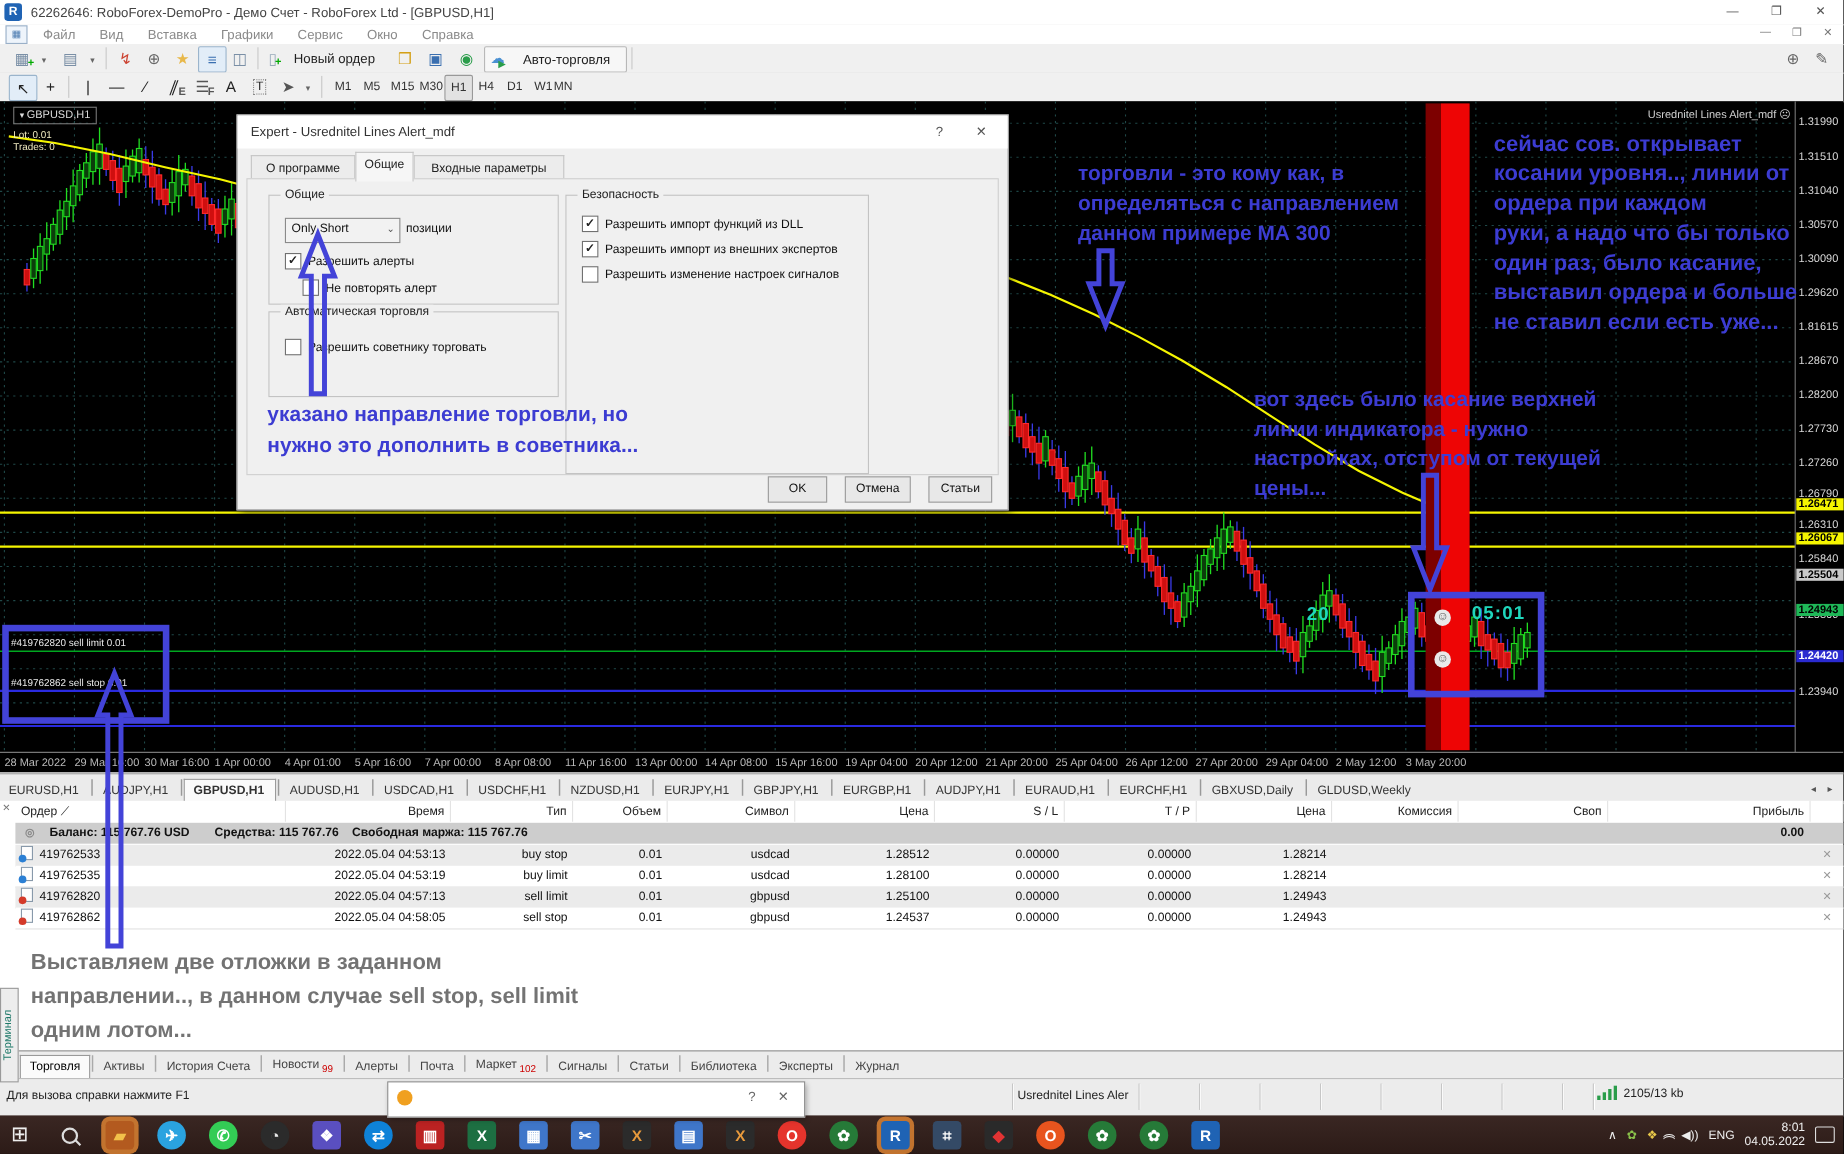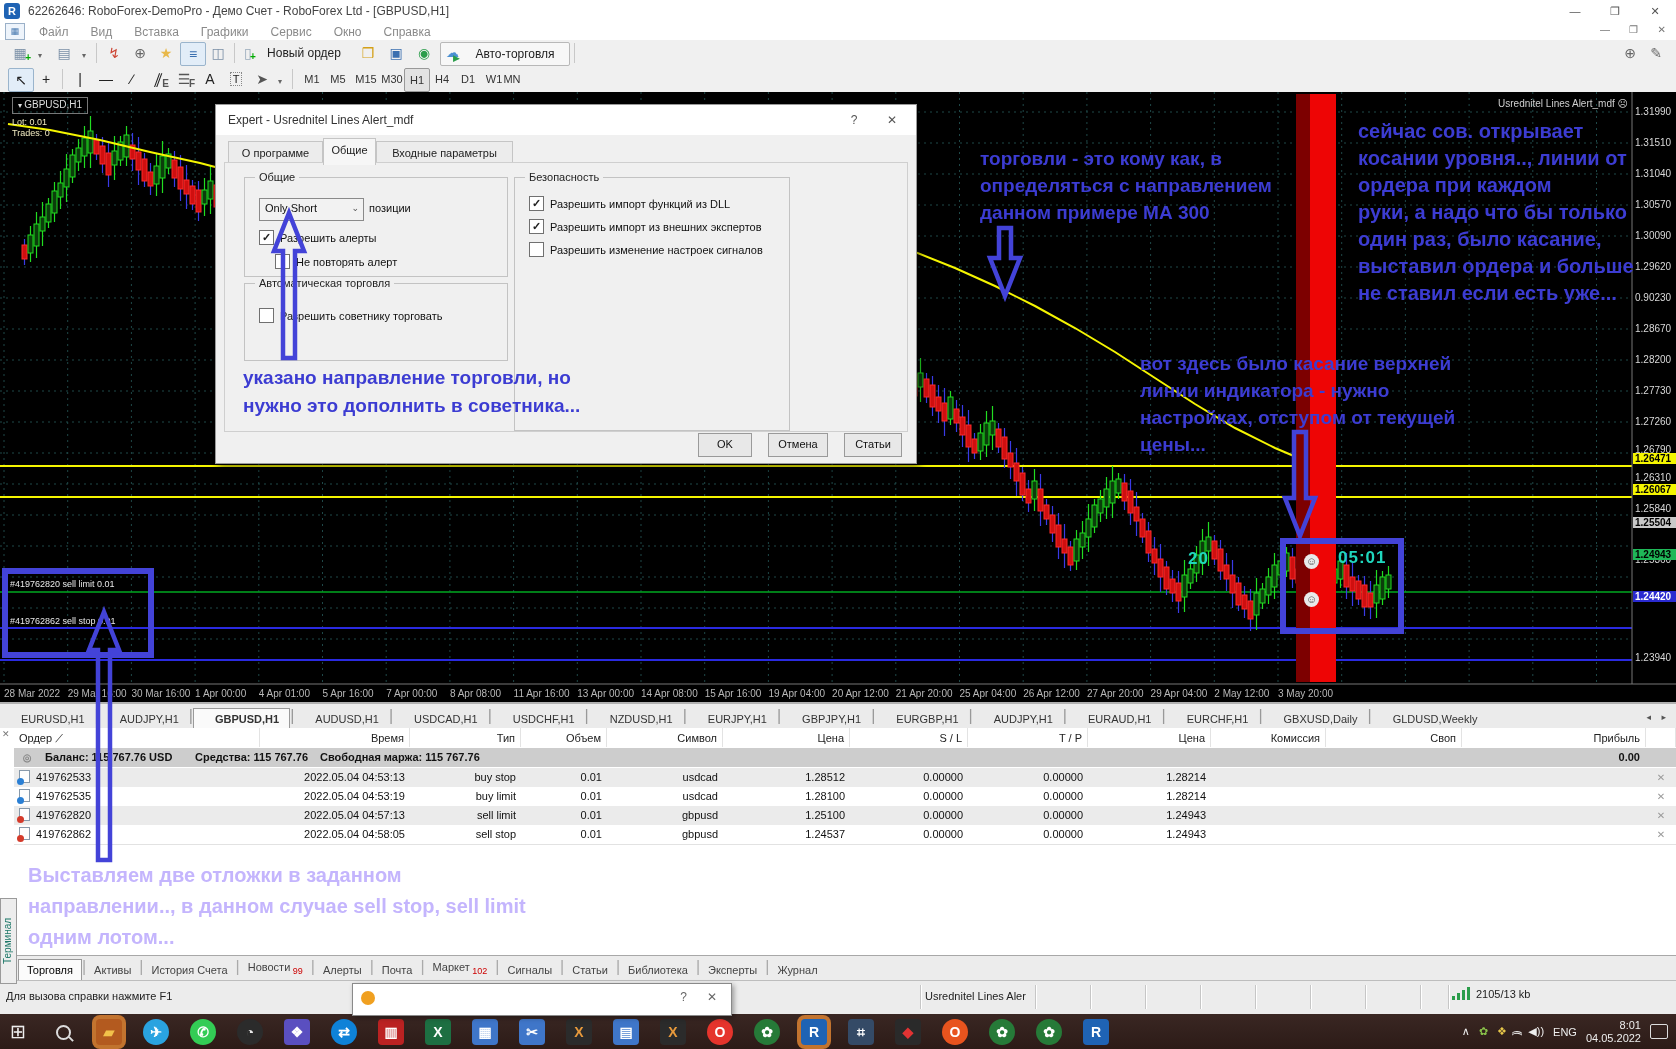--- a/index.html
+++ b/index.html
@@ -63,21 +63,21 @@
   .cbox{width:13px;height:13px;border:1px solid #707070;background:#fff;font-size:11px;line-height:12px;
         text-align:center;color:#222;font-weight:bold;flex:0 0 13px;}
   #dlg-select{position:absolute;width:98px;height:21px;border:1px solid #8a8a8a;background:#f2f2f2;
               font-size:11px;line-height:19px;padding-left:5px;color:#111;}
   #dlg-select .chev{position:absolute;right:4px;top:0;font-size:9px;color:#555;}
   .dlg-btn{position:absolute;top:328px;height:22px;border:1px solid #9a9a9a;background:#e8e8e8;
            font-size:11px;text-align:center;line-height:21px;color:#111;}
   
   #symtabs{left:0;top:702px;width:1676px;height:26px;background:#ebebeb;border-top:2px solid #b0b0b0;
            border-bottom:1px solid #a8a8a8;display:flex;align-items:flex-end;}
-  .symtab{font-size:11px;color:#333;padding:4px 10px 5px 21px;white-space:nowrap;}
+  .symtab{font-size:11px;color:#333;padding:4px 10px 5px 8px;white-space:nowrap;}
   .symtab.active{background:#fafafa;border:1px solid #9a9a9a;border-bottom:none;font-weight:bold;}
   .symsep{color:#999;padding-bottom:5px;}
   .symarrows{position:absolute;right:6px;top:8px;font-size:9px;color:#555;letter-spacing:4px;}
   
   #table{left:0;top:728px;width:1676px;height:227px;background:#ffffff;}
   #panel-x{left:2px;top:1px;font-size:9px;color:#777;}
   .trow{position:absolute;left:14px;width:1662px;display:flex;}
   .tcell{font-size:11px;color:#111;white-space:nowrap;overflow:hidden;padding:0 5px;box-sizing:border-box;}
   .hdr .tcell{color:#222;border-right:1px solid #e3e3e3;line-height:20px;}
   .num{text-align:right;}
@@ -500,30 +500,30 @@
   <div class="chart-lab" style="left:12px;top:25px;color:#f0eac0;font-size:9px;">Lot: 0.01</div>
   <div class="chart-lab" style="left:12px;top:36px;color:#f0eac0;font-size:9px;">Trades: 0</div>
   <div class="chart-lab" style="right:48px;top:6px;"><span>Usrednitel Lines Alert_mdf</span> <span>☹</span></div>
   <div id="price-scale">
       <div class="price-lab" style="top: 14px;">1.31990</div>
       <div class="price-lab" style="top: 45px;">1.31510</div>
       <div class="price-lab" style="top: 76px;">1.31040</div>
       <div class="price-lab" style="top: 107px;">1.30570</div>
       <div class="price-lab" style="top: 138px;">1.30090</div>
       <div class="price-lab" style="top: 169px;">1.29620</div>
-      <div class="price-lab" style="top: 200px;">0.90230</div>
+      <div class="price-lab" style="top: 200px;">1.81615</div>
       <div class="price-lab" style="top: 231px;">1.28670</div>
       <div class="price-lab" style="top: 262px;">1.28200</div>
       <div class="price-lab" style="top: 293px;">1.27730</div>
       <div class="price-lab" style="top: 324px;">1.27260</div>
       <div class="price-lab" style="top: 352px;">1.26790</div>
       <div class="price-lab" style="top: 380px;">1.26310</div>
       <div class="price-lab" style="top: 411px;">1.25840</div>
       <div class="price-lab" style="top: 462px;">1.25360</div>
-      <div class="price-lab" style="top: 560px;">1.23940</div>
+      <div class="price-lab" style="top: 532px;">1.23940</div>
       <div class="price-badge" style="top: 361px; background: rgb(245, 245, 0); color: rgb(0, 0, 0);">1.26471</div>
       <div class="price-badge" style="top: 392px; background: rgb(245, 245, 0); color: rgb(0, 0, 0);">1.26067</div>
       <div class="price-badge" style="top: 425px; background: rgb(201, 201, 201); color: rgb(0, 0, 0);">1.25504</div>
       <div class="price-badge" style="top: 457px; background: rgb(31, 184, 88); color: rgb(0, 0, 0);">1.24943</div>
       <div class="price-badge" style="top: 499px; background: rgb(42, 42, 208); color: rgb(255, 255, 255);">1.24420</div>
     </div>
   <div id="time-axis">
       <div class="time-lab" style="left: 4px;">28 Mar 2022</div>
       <div class="time-lab" style="left: 67.7px;">29 Mar 16:00</div>
       <div class="time-lab" style="left: 131.4px;">30 Mar 16:00</div>
@@ -858,19 +858,19 @@
 <div class="abs ann" style="left: 1140px; top: 350px; font-size: 19px; line-height: 27px; color: rgb(60, 60, 210);">
     <div>вот здесь было касание верхней</div>
     <div>линии индикатора - нужно</div>
     <div>настройках, отступом от текущей</div>
     <div>цены...</div>
   </div>
 <div class="abs ann" style="left: 243px; top: 364px; font-size: 19px; line-height: 28px; color: rgb(60, 60, 210);">
     <div>указано направление торговли, но</div>
     <div>нужно это дополнить в советника...</div>
   </div>
-<div class="abs ann" style="left: 28px; top: 860px; font-size: 20px; line-height: 31px; color: #c4b5fd;">
+<div class="abs ann" style="left: 28px; top: 860px; font-size: 20px; line-height: 31px; color: #737373;">
     <div>Выставляем две отложки в заданном</div>
     <div>направлении.., в данном случае sell stop, sell limit</div>
     <div>одним лотом...</div>
   </div>
 <div class="abs ann-box" style="left: 2px; top: 568px; width: 140px; height: 78px;"></div>
 <div class="abs ann-box" style="left: 1280px; top: 538px; width: 112px; height: 84px;"></div>
 
 </body></html>

